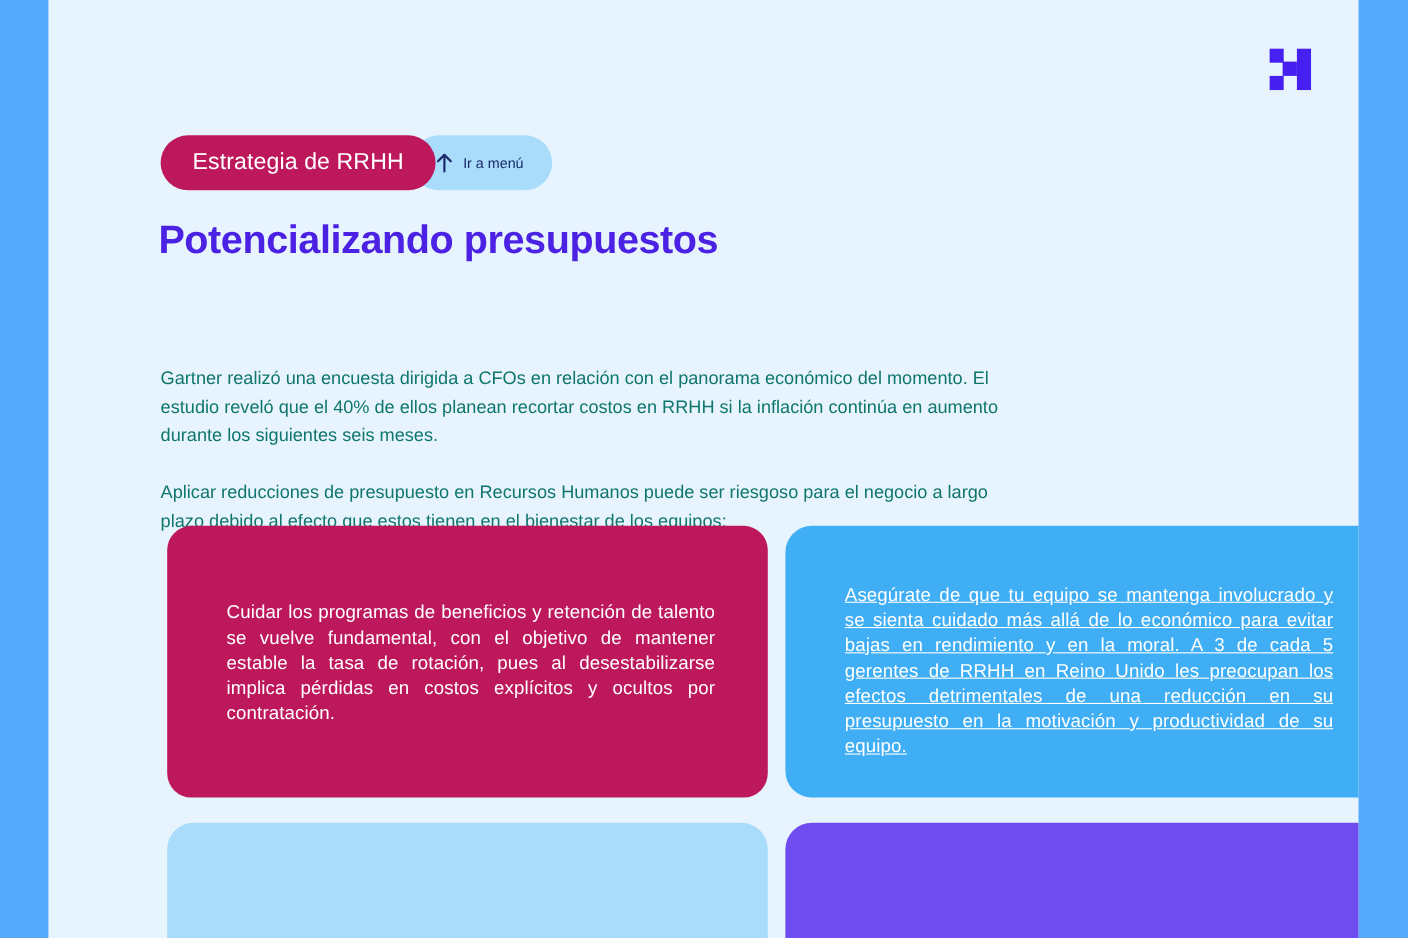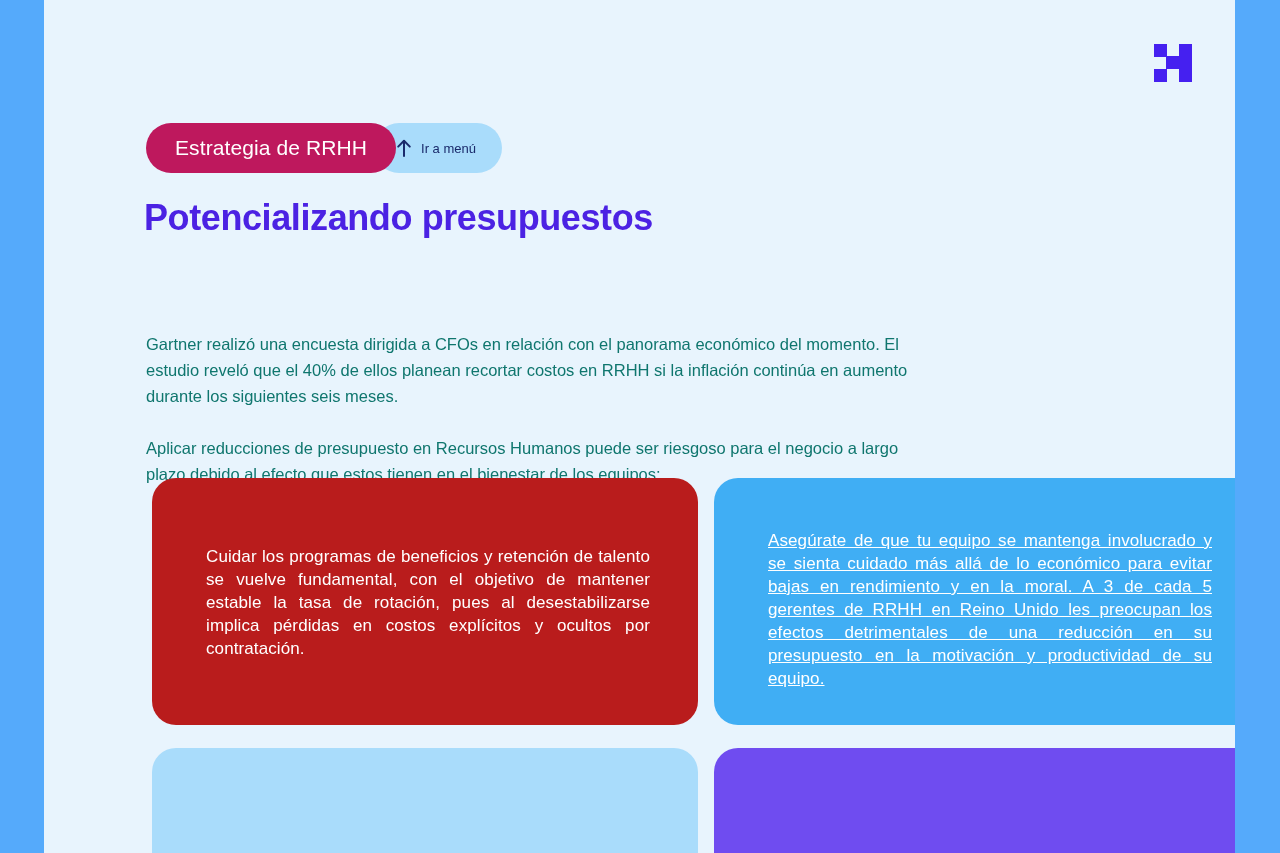--- a/index.html
+++ b/index.html
@@ -148,21 +148,21 @@
 
   .card p {
     font-size: 17px;
     line-height: 23px;
     text-align: justify;
     text-align-last: left;
     color: #ffffff;
     letter-spacing: 0.1px;
   }
 
-  .card-violet      { background: #b91c1c; }
+  .card-violet      { background: #be185d; border-radius: 22px; }
   .card-sky         { background: #40aef4; }
   .card-lightblue   { background: #a9dcfb; }
   .card-periwinkle  { background: #6f4cf0; }
 
   .card-sky p { padding-top: 5px; text-decoration: underline; }
   .card-violet p { padding-top: 21px; }
 </style>
 </head>
 <body>
 

